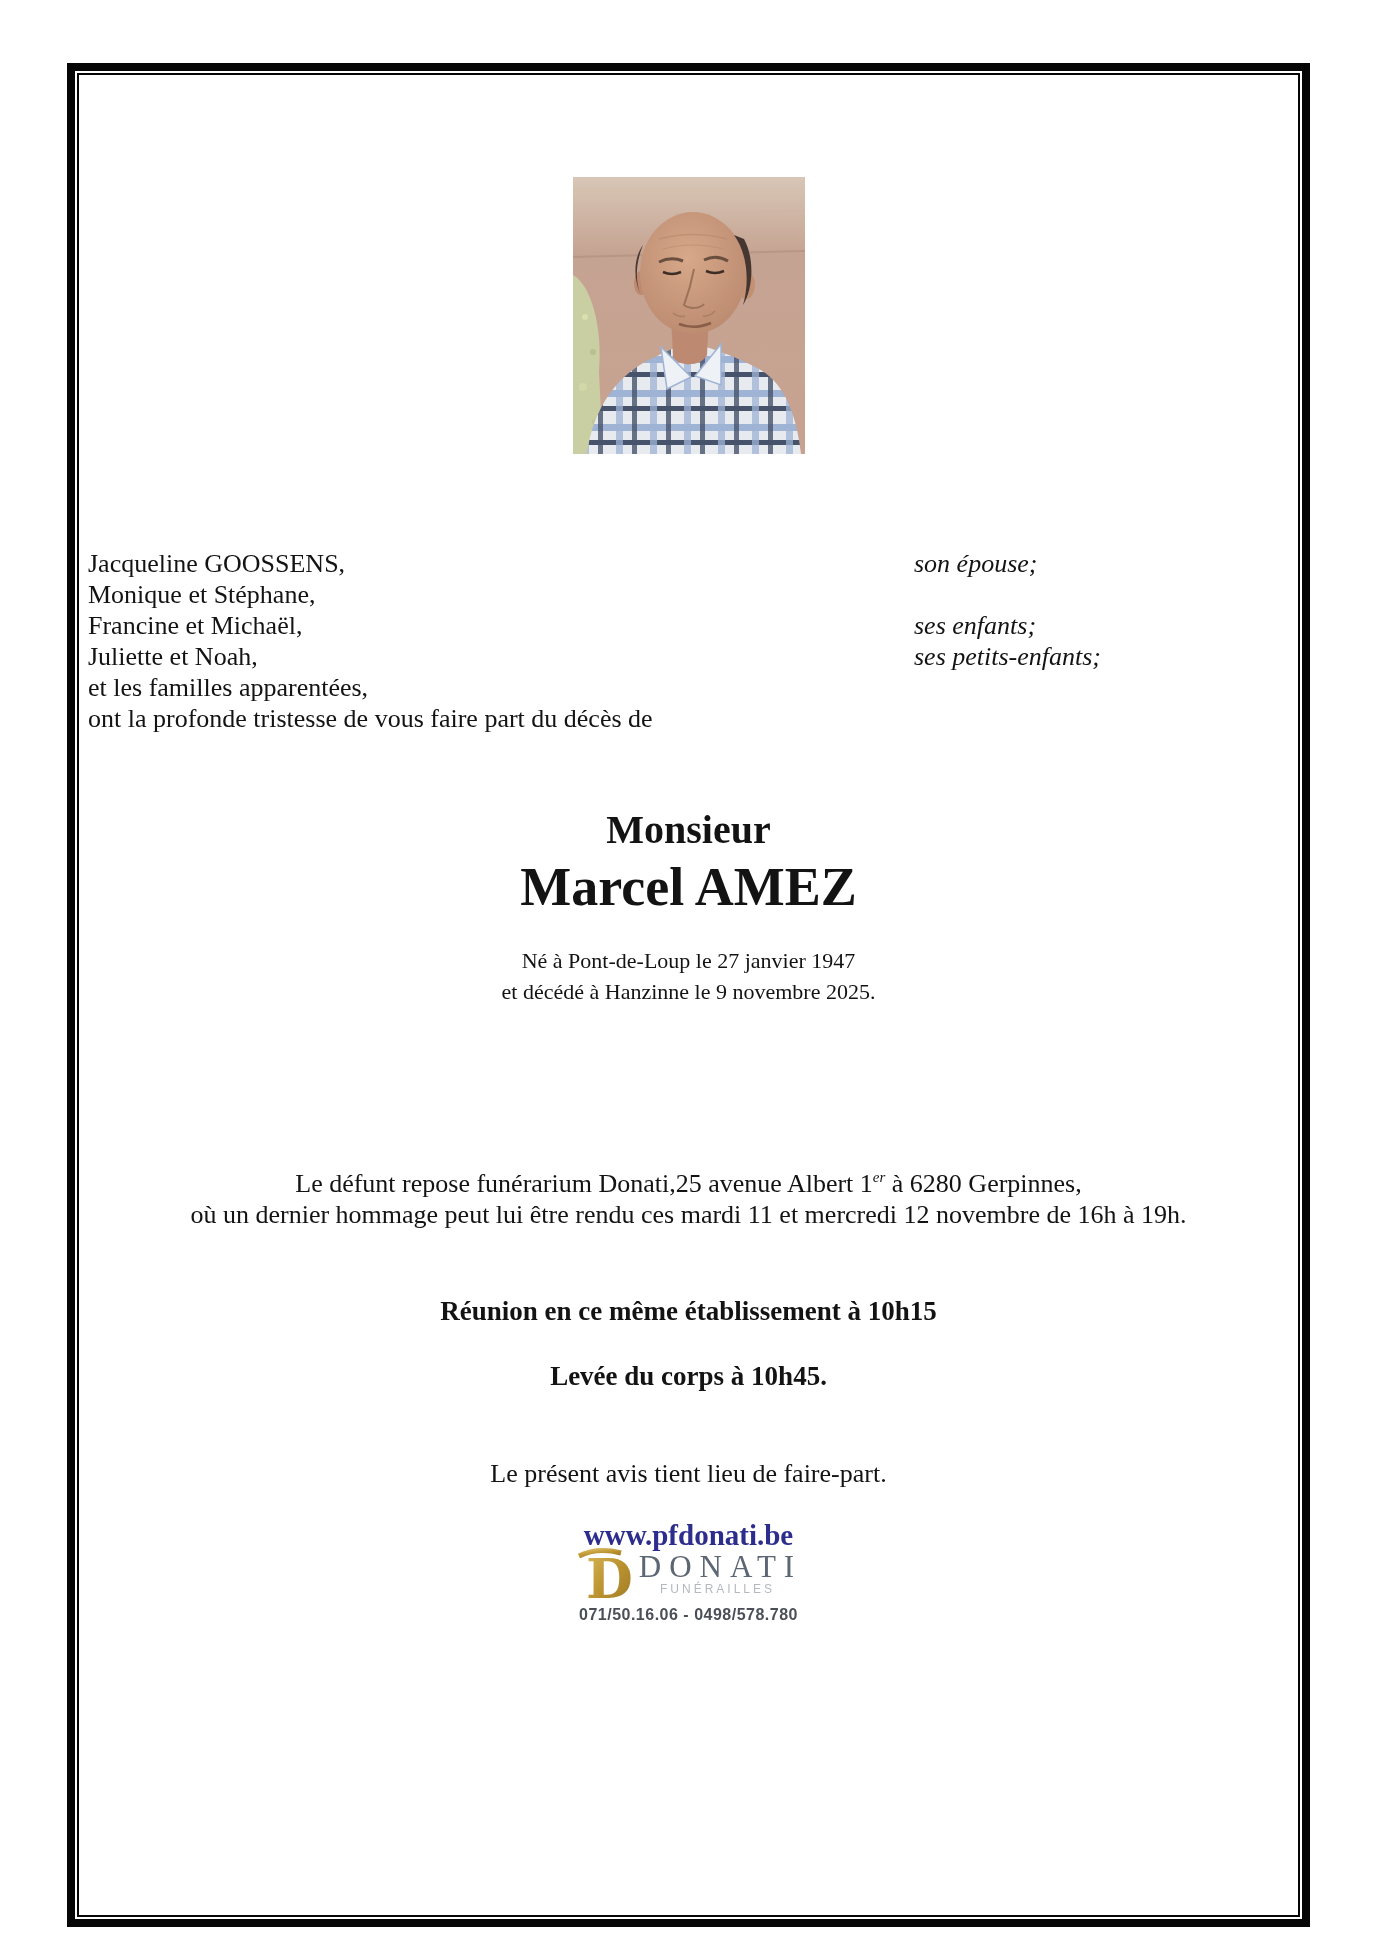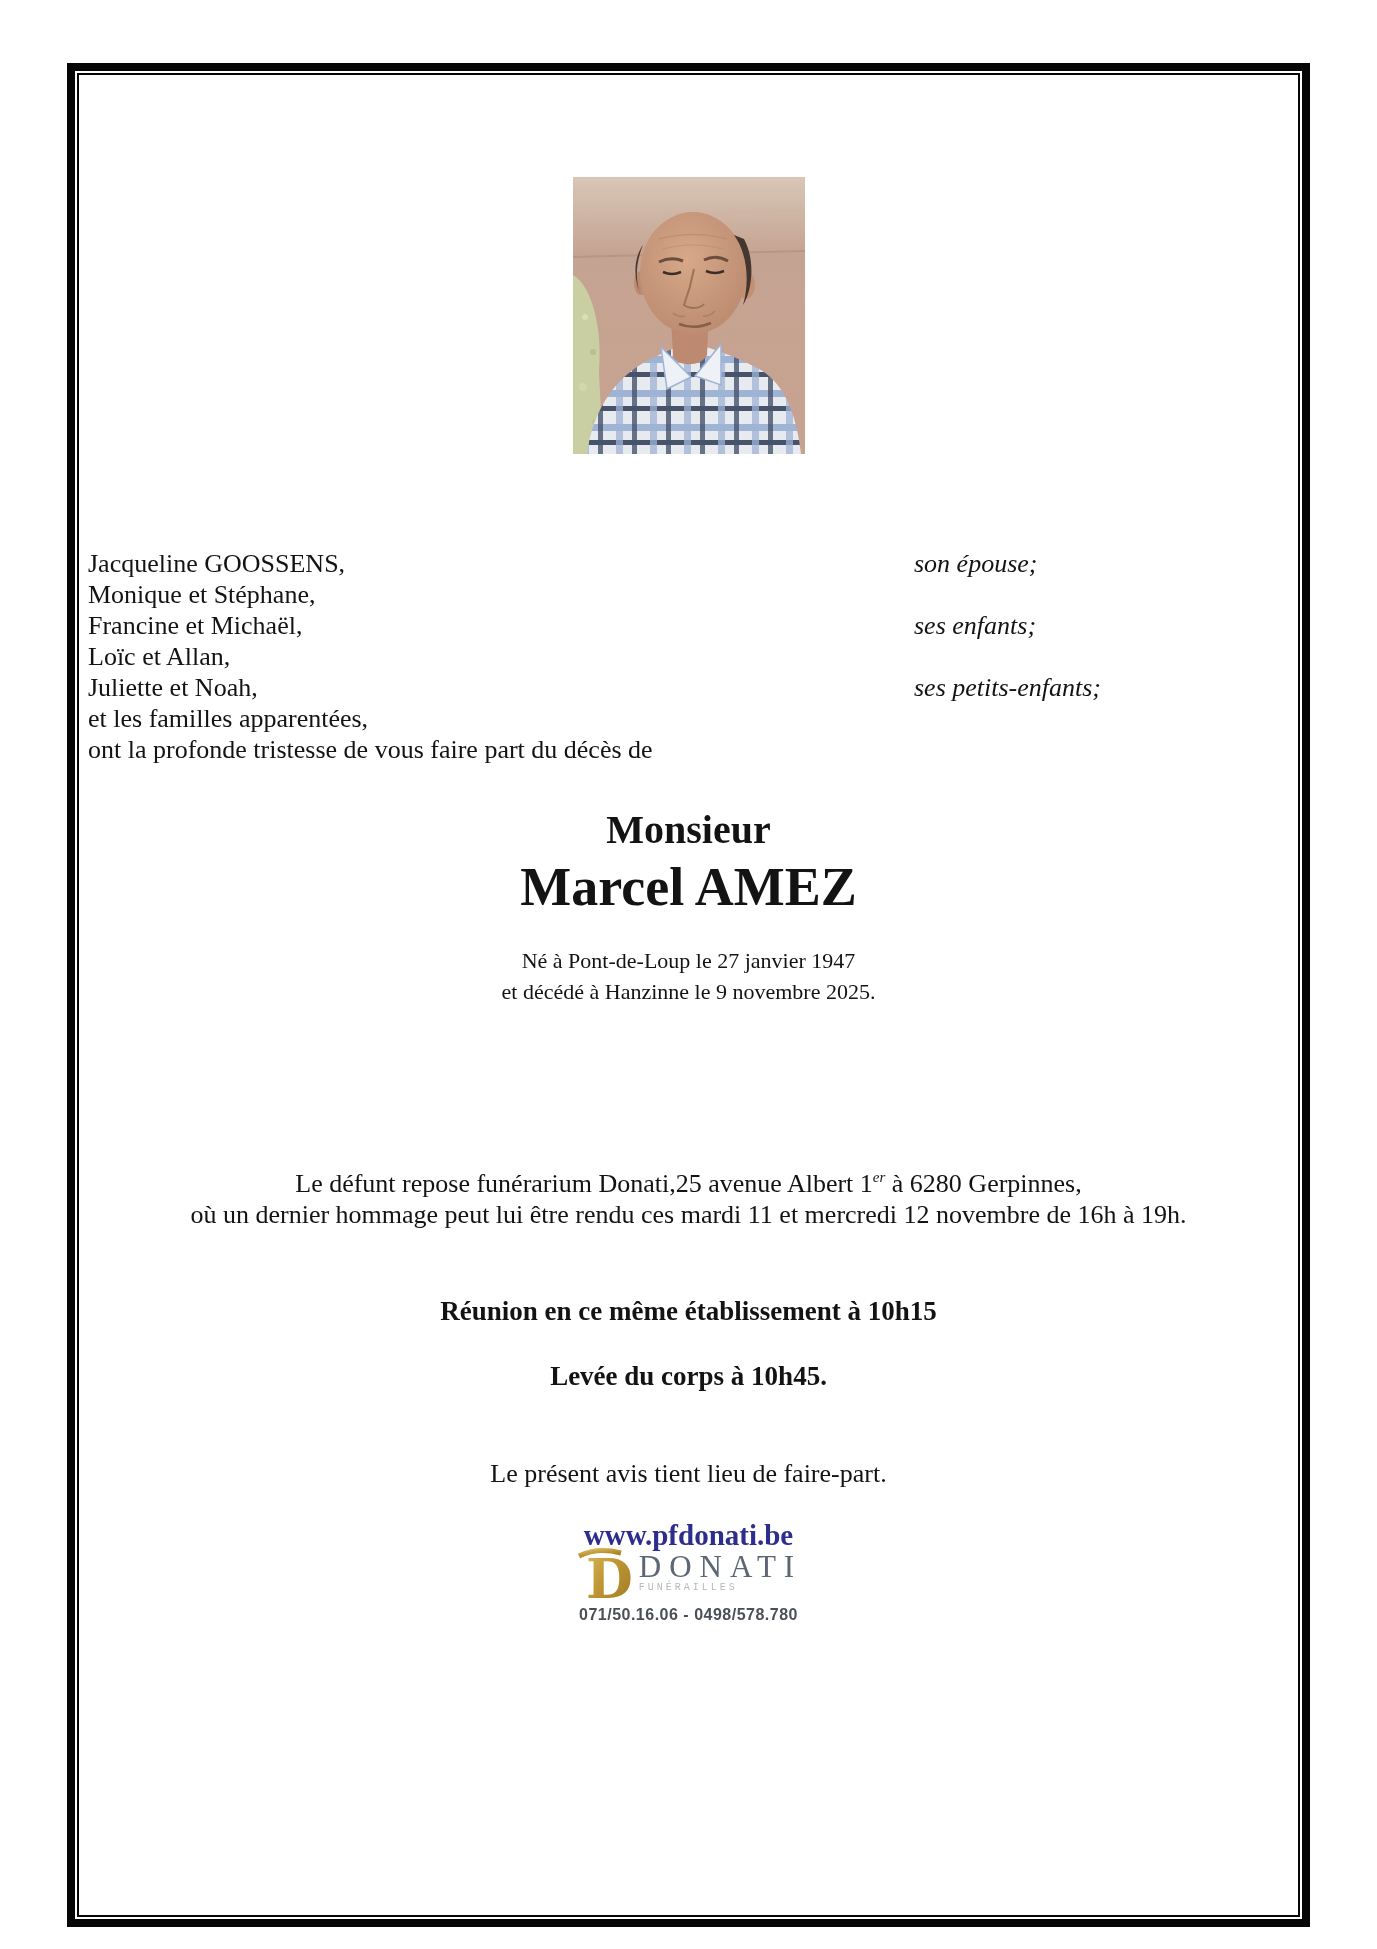--- a/index.html
+++ b/index.html
@@ -47,29 +47,29 @@
   .meeting       { top: 1220px; font-size: 27px; font-weight: bold; line-height: 33px; }
   .levee         { top: 1285px; font-size: 27px; font-weight: bold; line-height: 33px; }
   .avis          { top: 1383px; font-size: 26px; line-height: 31px; }
   .website       { top: 1444px; font-size: 29px; font-weight: bold; color: #2d2d8e; line-height: 32px; }
 
   .logo-block {
     position: absolute; top: 1470px; left: 0; width: 100%;
     display: flex; flex-direction: column; align-items: center;
   }
   .logo-row { display: flex; align-items: flex-start; }
-  .logo-text { display: flex; flex-direction: column; align-items: flex-start; margin-top: 7px; }
+  .logo-text { display: flex; flex-direction: column; align-items: center; margin-top: 7px; }
   .logo-brand {
     font-family: "Liberation Serif", serif;
     font-size: 31px; line-height: 29px; letter-spacing: 8px;
     color: #5d6673;
   }
   .logo-sub {
-    font-family: Liberation Mono, monospace;
-    font-size: 10px; letter-spacing: 3px; color: #b4b9bf;
+    font-family: Liberation Sans, sans-serif;
+    font-size: 12px; letter-spacing: 3px; color: #b4b9bf;
     margin-top: 1px; margin-right: 6px;
   }
   .logo-phone {
     font-family: "Liberation Sans", sans-serif;
     font-size: 16px; font-weight: bold; color: #4b5058;
     margin-top: 1px; letter-spacing: 0.5px;
   }
 </style>
 </head>
 <body>
@@ -136,24 +136,20 @@
         </div>
         <div class="family-row">
           <span class="family-names">Monique et Stéphane,</span>
           <span class="family-relation"></span>
         </div>
         <div class="family-row">
           <span class="family-names">Francine et Michaël,</span>
           <span class="family-relation">ses enfants;</span>
         </div>
         <div class="family-row">
-          <span class="family-names">Loïc et Allan,</span>
-          <span class="family-relation"></span>
-        </div>
-        <div class="family-row">
           <span class="family-names">Juliette et Noah,</span>
           <span class="family-relation">ses petits-enfants;</span>
         </div>
         <div class="family-row">
           <span class="family-names">et les familles apparentées,</span>
           <span class="family-relation"></span>
         </div>
         <div class="family-row">
           <span class="family-names">ont la profonde tristesse de vous faire part du décès de</span>
           <span class="family-relation"></span>

